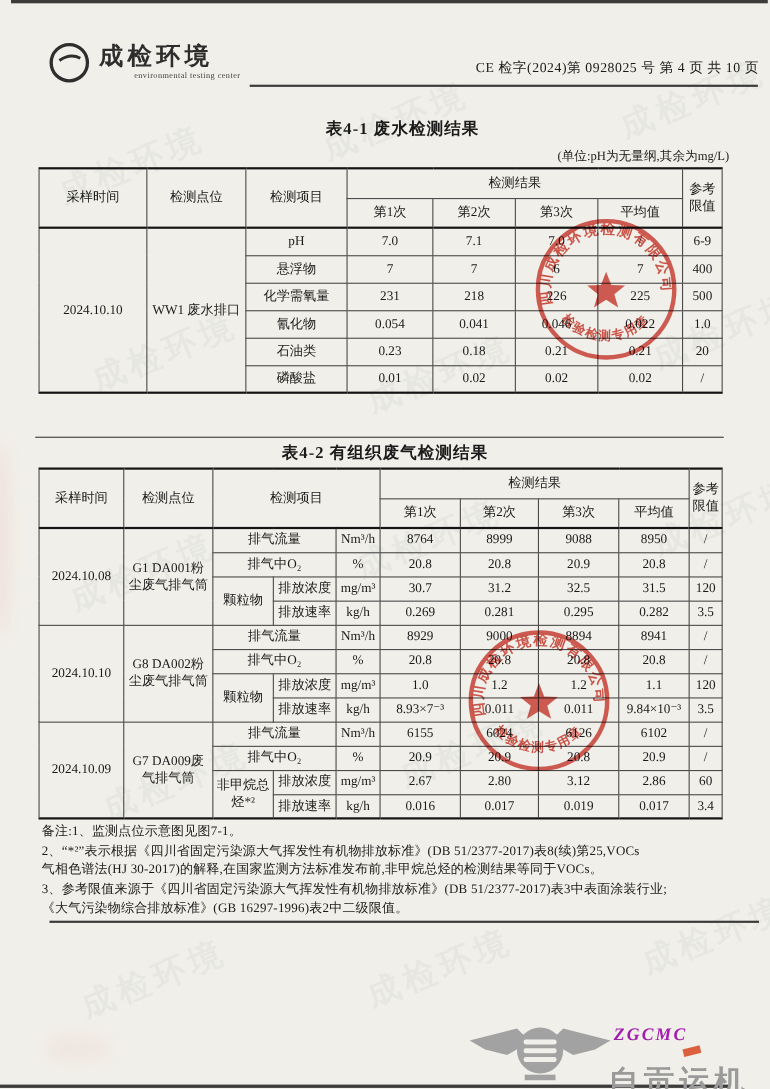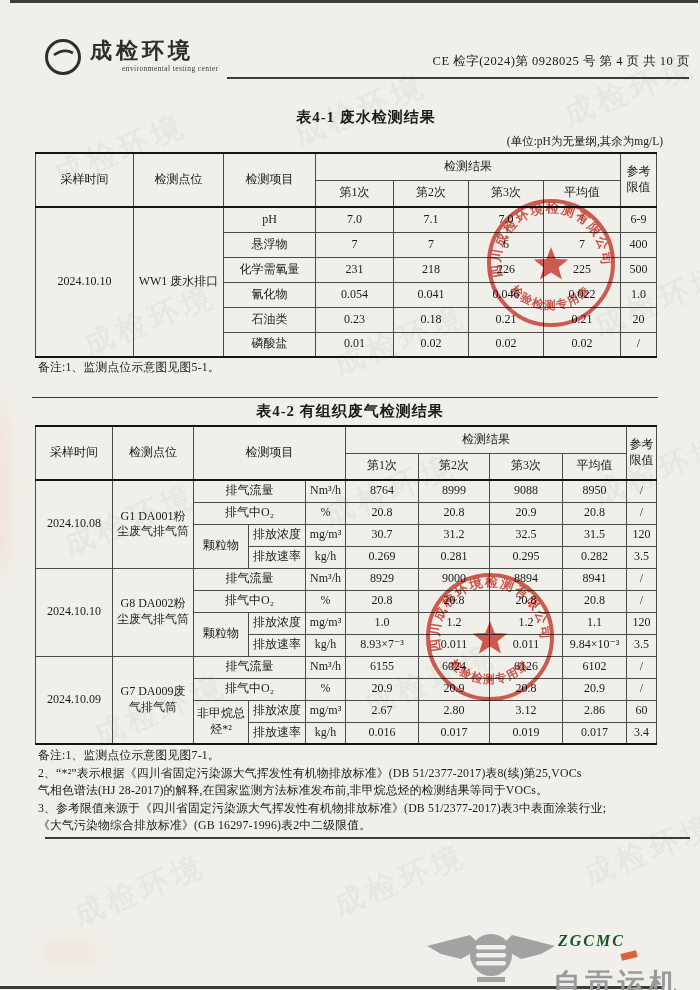--- a/index.html
+++ b/index.html
@@ -38,21 +38,21 @@
   table.rep tr.h1 td{border-top:2.5px solid #141414;}
   td.hb{border-bottom:2px solid #141414 !important;}
   td.bb{border-bottom:2.5px solid #141414 !important;}
   tr.hrow{height:27px;}
   tr.d25{height:25px;}
   tr.d22{height:22px;}
   .small{font-size:11px;}
   
   .stamp{position:absolute;mix-blend-mode:multiply;opacity:.85;pointer-events:none;}
   
-  .zg-abbr{font-size:16px;font-weight:bold;font-style:italic;color:#14532d;letter-spacing:2px;}
+  .zg-abbr{font-size:16px;font-weight:bold;font-style:italic;color:#a21caf;letter-spacing:2px;}
   .zg-name{font-size:28px;font-weight:bold;color:#9a9a9a;letter-spacing:4px;}
   .zg-accent{position:absolute;width:16px;height:7px;background:#d8502a;transform:rotate(-14deg);opacity:.9;}
 </style>
 </head>
 <body>
 
 <div class="page">
 
   <div class="abs edge" style="top:0;left:10px;width:688px;height:3px;"></div>
   <div class="abs edge" style="top:986px;left:0;width:662px;height:3px;"></div>
@@ -164,21 +164,20 @@
       <td class="bb">0.01</td>
       <td class="bb">0.02</td>
       <td class="bb">0.02</td>
       <td class="bb">0.02</td>
       <td class="bb">/</td>
     </tr>
   </tbody>
     </table>
 
   <div class="abs notes" style="left:38px;top:359px;width:630px;">
-    <div>备注:1、监测点位示意图见图5-1。</div>
   </div>
   <div class="abs hline" style="left:32px;top:397px;width:626px;height:1px;"></div>
 
   <div class="abs tbl-title" style="left:0;top:402px;">表4-2 有组织废气检测结果</div>
 
   <table class="rep" style="left:35px;top:425px;width:621px;">
     <colgroup>
       <col style="width:77px">
         <col style="width:81px">
         <col style="width:55px">
@@ -323,21 +322,21 @@
       <td class="bb">0.019</td>
       <td class="bb">0.017</td>
       <td class="bb">3.4</td>
     </tr>
   </tbody>
     </table>
 
   <div class="abs notes" style="left:38px;top:747px;width:640px;">
     <div>备注:1、监测点位示意图见图7-1。</div>
     <div>2、“*²”表示根据《四川省固定污染源大气挥发性有机物排放标准》(DB 51/2377-2017)表8(续)第25,VOCs</div>
-    <div>气相色谱法(HJ 28-2017)的解释,在国家监测方法标准发布前,非甲烷总烃的检测结果等同于VOCs。</div>
+    <div>气相色谱法(HJ 30-2017)的解释,在国家监测方法标准发布前,非甲烷总烃的检测结果等同于VOCs。</div>
     <div>3、参考限值来源于《四川省固定污染源大气挥发性有机物排放标准》(DB 51/2377-2017)表3中表面涂装行业;</div>
     <div>《大气污染物综合排放标准》(GB 16297-1996)表2中二级限值。</div>
   </div>
   <div class="abs hline" style="left:45px;top:837px;width:645px;height:2px;"></div>
 
   <svg class="stamp" style="left:481px;top:193px;" width="140" height="140" viewBox="0 0 140 140">
     <circle cx="70" cy="70" r="62" fill="none" stroke="#cf3a2f" stroke-width="4" opacity=".95"></circle>
     <path id="s1top" d="M 21.5,86 A 51,51 0 1 1 118.5,86" fill="none"></path>
     <text font-size="13" fill="#cf3a2f" font-weight="bold" letter-spacing="1.8" font-family="Liberation Serif,serif">
       <textPath href="#s1top" startOffset="2">四川成检环境检测有限公司</textPath>

